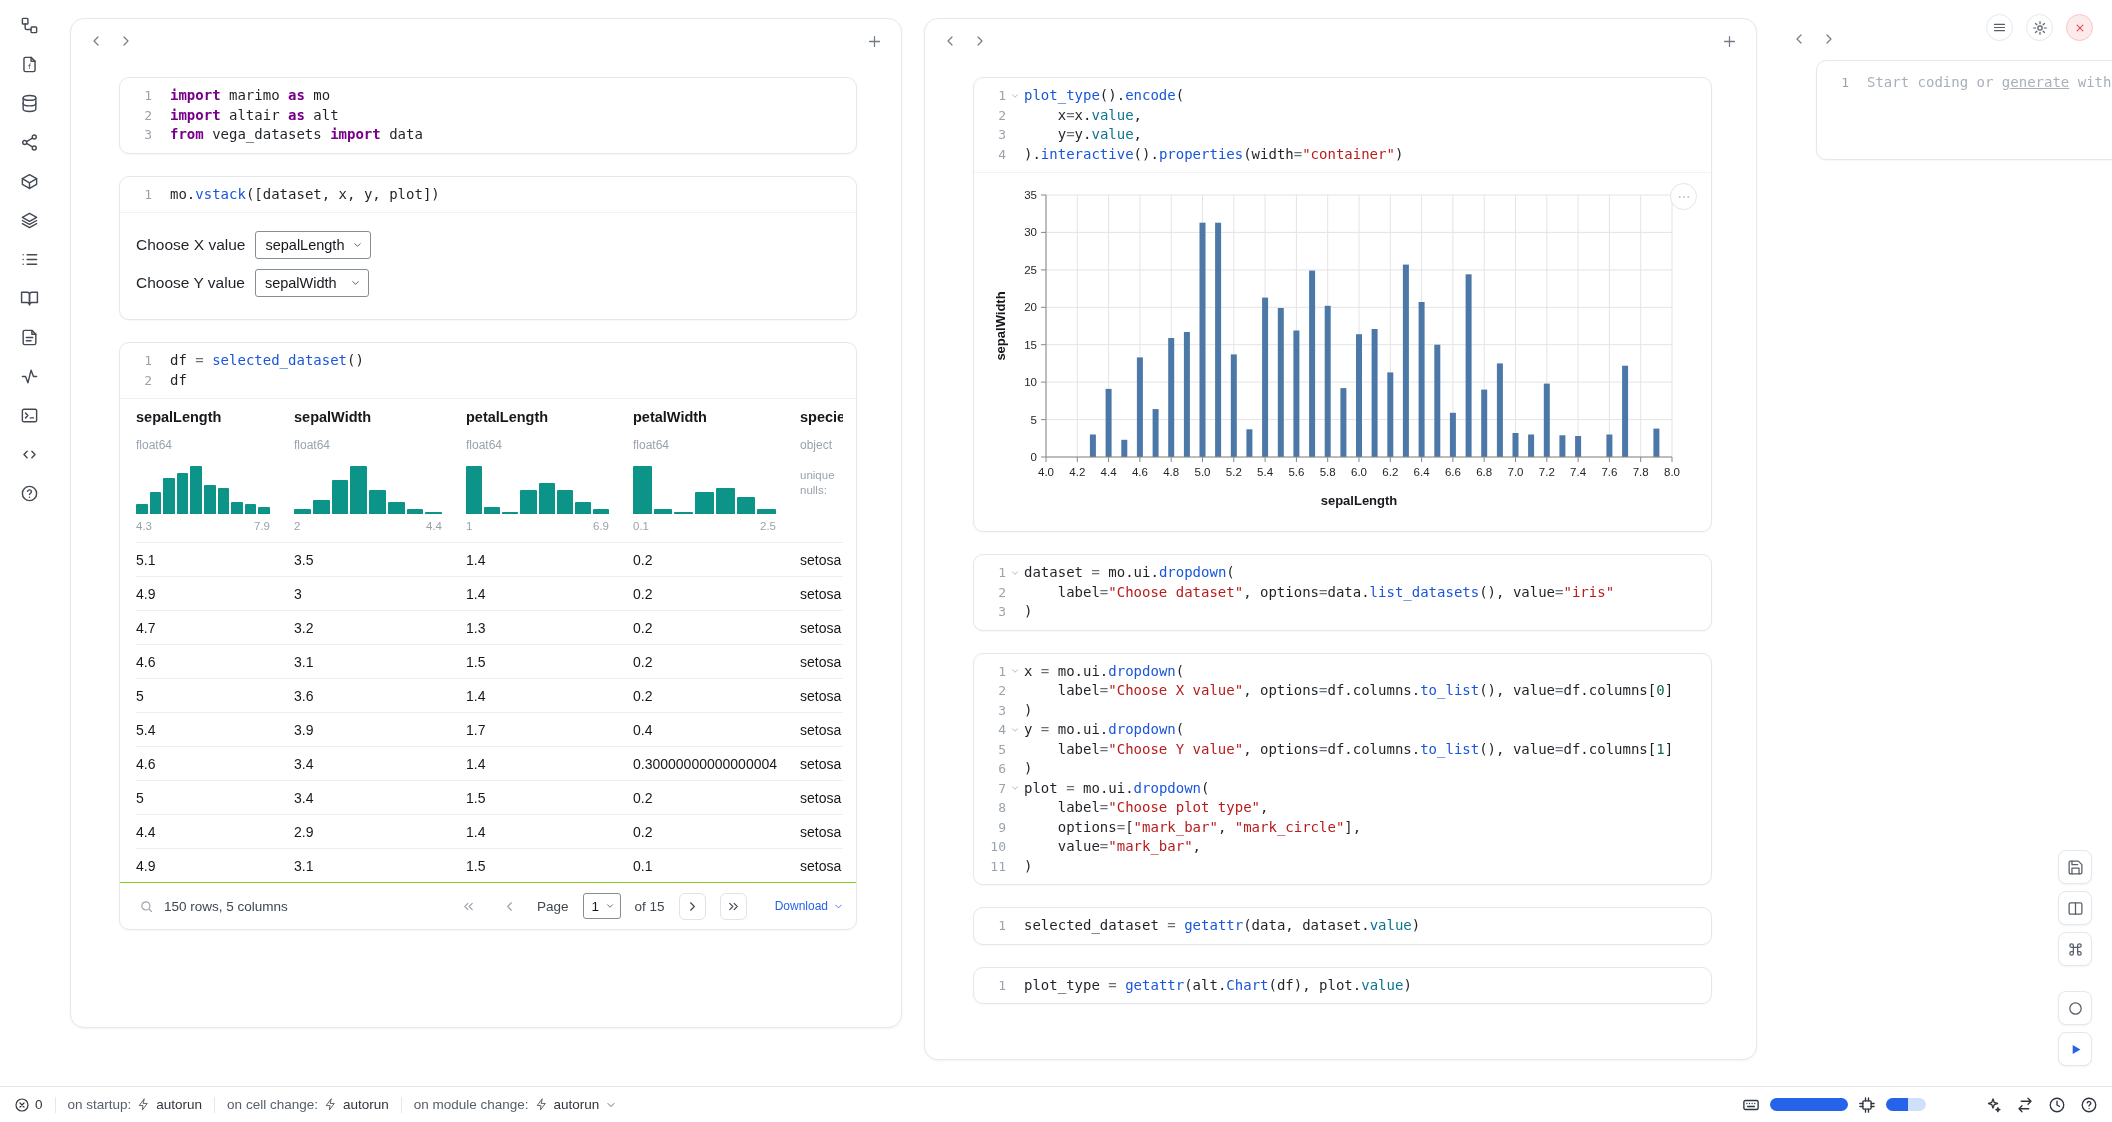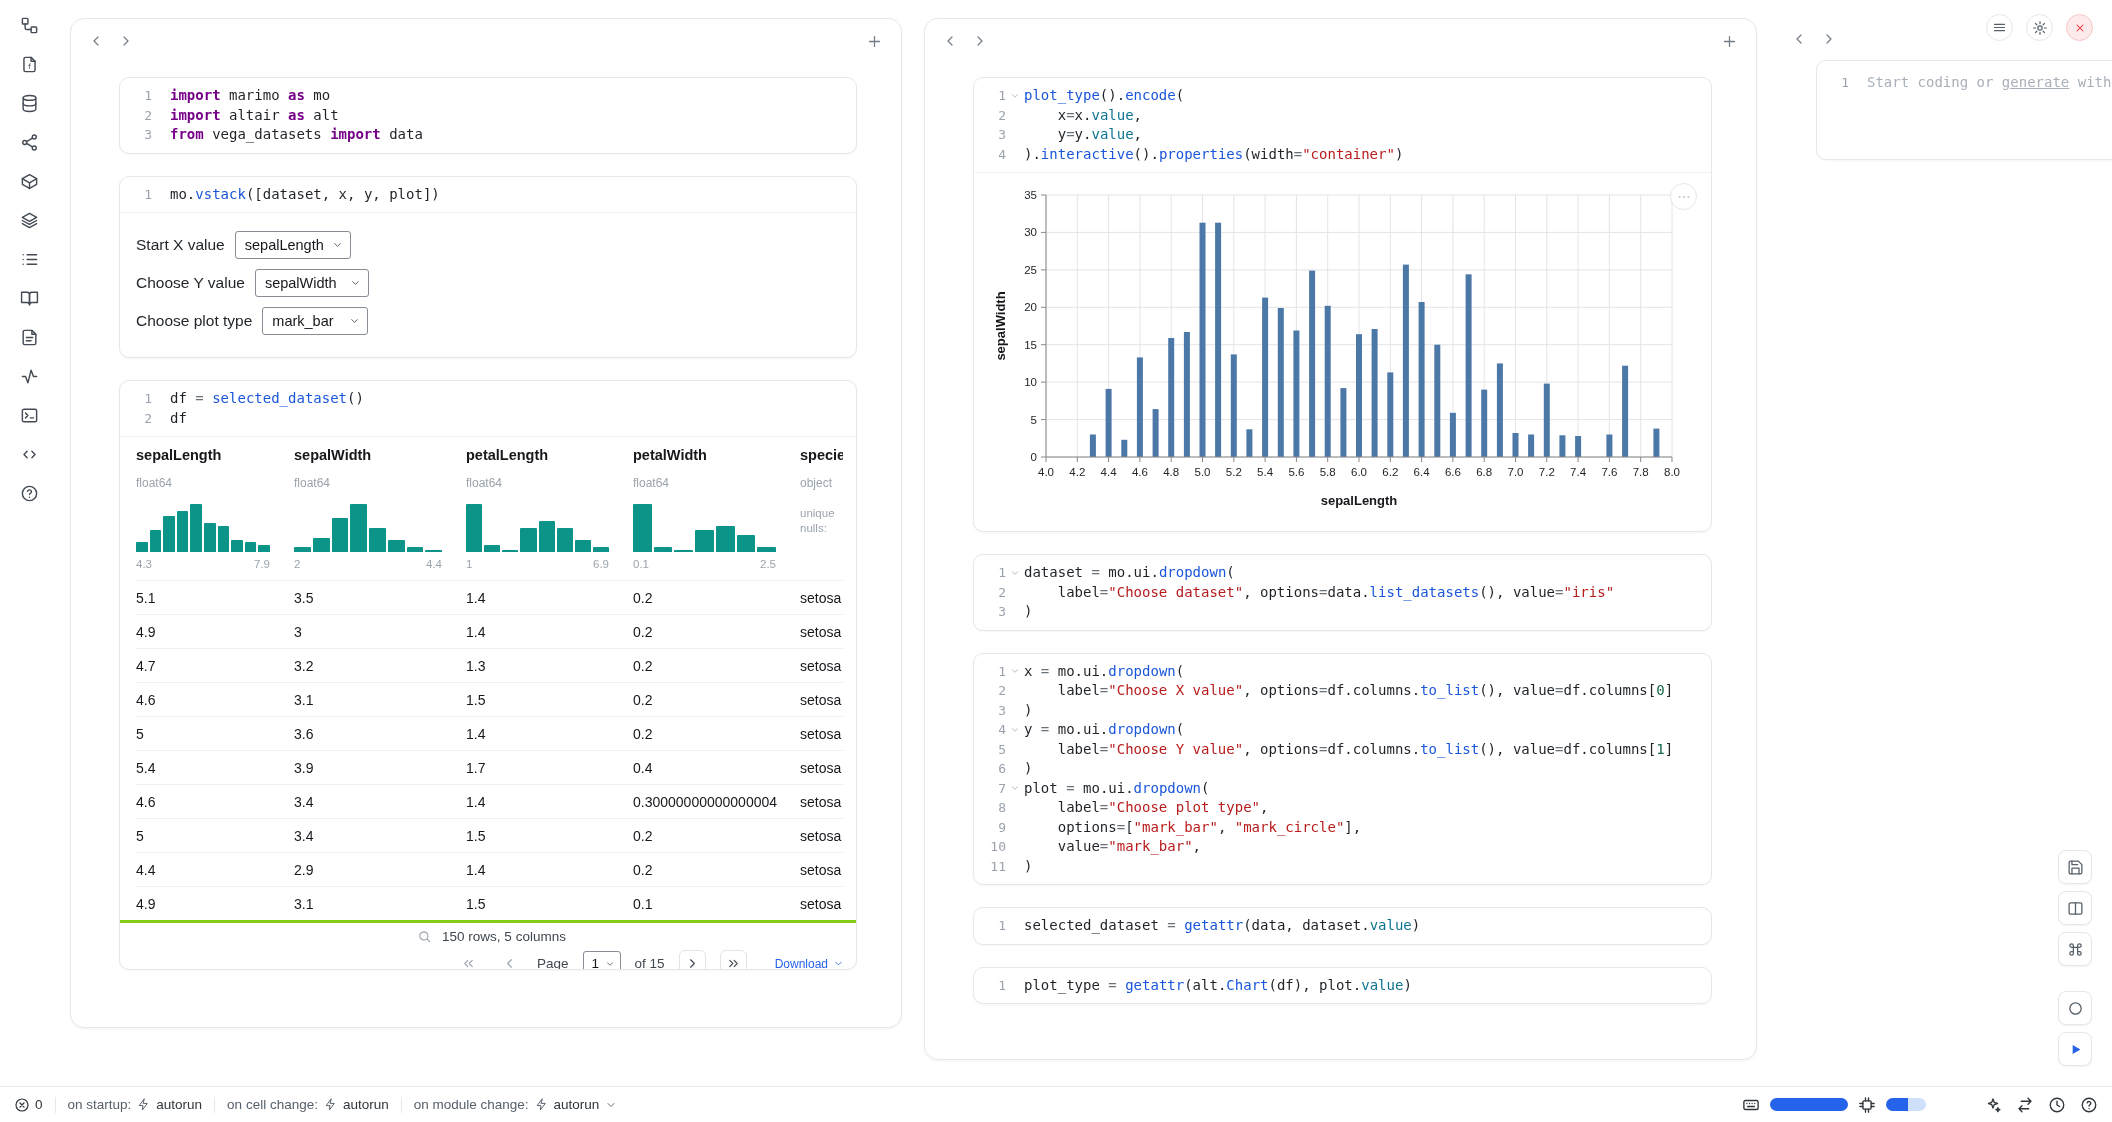--- a/index.html
+++ b/index.html
@@ -51,21 +51,21 @@
   .t-head{align-items:start;}
   .t-hc{padding:10px 10px 4px 0;}
   .t-name{font-size:14.5px;font-weight:bold;color:#16181c;}
   .t-type{font-size:12px;color:#9aa3ad;margin-top:13px;}
   .t-hist{display:flex;align-items:flex-end;gap:2px;height:52px;margin:10px 14px 3px 0;}
   .t-hist i{flex:1;border-radius:1px 1px 0 0;display:block;}
   .t-mm{display:flex;justify-content:space-between;font-size:11.5px;color:#9aa3ad;margin-right:14px;padding:3px 0 6px;}
   .t-stats{font-size:11.5px;color:#9aa3ad;margin-top:16px;line-height:15px;}
   .t-data{height:33px;border-top:1px solid #edeff2;font-size:14px;color:#16181c;}
   .t-data>div{padding-right:10px;overflow:hidden;white-space:nowrap;}
-  .tbl-foot{display:flex;align-items:center;border-top:3px solid #84cc16;height:46px;padding:0 12px 0 16px;font-size:13.5px;color:#3f4750;flex-direction:column;}
+  .tbl-foot{display:flex;align-items:center;border-top:1px solid #84cc16;height:46px;padding:0 12px 0 16px;font-size:13.5px;color:#3f4750;}
   .tf-left{display:flex;align-items:center;gap:8px;}
   .tf-right{margin-left:auto;display:flex;align-items:center;gap:14px;}
   .pg{display:flex;align-items:center;justify-content:center;width:27px;height:27px;border:none;background:none;color:#9aa3ad;border-radius:6px;padding:0;}
   .pg.boxed{border:1px solid #e0e3e8;color:#3f4750;background:#fff;}
   .pg-label{color:#3f4750;}
   .pg-sel select{height:26px;padding:0 20px 0 8px;font-size:13.5px;}
   .pg-sel .sel-arrow{right:6px;}
   .download{display:flex;align-items:center;gap:5px;border:none;background:none;color:#2563eb;font-size:12px;margin-left:14px;padding:0;}
 
   
@@ -238,45 +238,34 @@
       <article class="cell">
         <div class="code">
             <div class="cm-line">
               <span class="ln">1</span>
               <span class="fold"></span>
               <span class="lc"><span class="tk-pl">mo.</span><span class="tk-fn">vstack</span><span class="tk-pl">([dataset, x, y, plot])</span></span>
             </div>
           </div>
         <div class="output controls" id="controls">
             <div class="ctl-row">
-              <span class="ctl-label">Start X value</span>
+              <span class="ctl-label">Choose X value</span>
               <span class="sel">
                 <select style="width: 116px;"><option>sepalLength</option></select>
                 <span class="sel-arrow">
                   <svg width="11" height="11" viewBox="0 0 24 24" fill="none" stroke="currentColor" stroke-width="1.8" stroke-linecap="round" stroke-linejoin="round">
                     <path d="M6 9l6 6 6-6"></path>
                   </svg>
                 </span>
               </span>
             </div>
             <div class="ctl-row">
               <span class="ctl-label">Choose Y value</span>
               <span class="sel">
                 <select style="width: 114px;"><option>sepalWidth</option></select>
-                <span class="sel-arrow">
-                  <svg width="11" height="11" viewBox="0 0 24 24" fill="none" stroke="currentColor" stroke-width="1.8" stroke-linecap="round" stroke-linejoin="round">
-                    <path d="M6 9l6 6 6-6"></path>
-                  </svg>
-                </span>
-              </span>
-            </div>
-            <div class="ctl-row">
-              <span class="ctl-label">Choose plot type</span>
-              <span class="sel">
-                <select style="width: 106px;"><option>mark_bar</option></select>
                 <span class="sel-arrow">
                   <svg width="11" height="11" viewBox="0 0 24 24" fill="none" stroke="currentColor" stroke-width="1.8" stroke-linecap="round" stroke-linejoin="round">
                     <path d="M6 9l6 6 6-6"></path>
                   </svg>
                 </span>
               </span>
             </div>
           </div>
       </article>
       <article class="cell">

